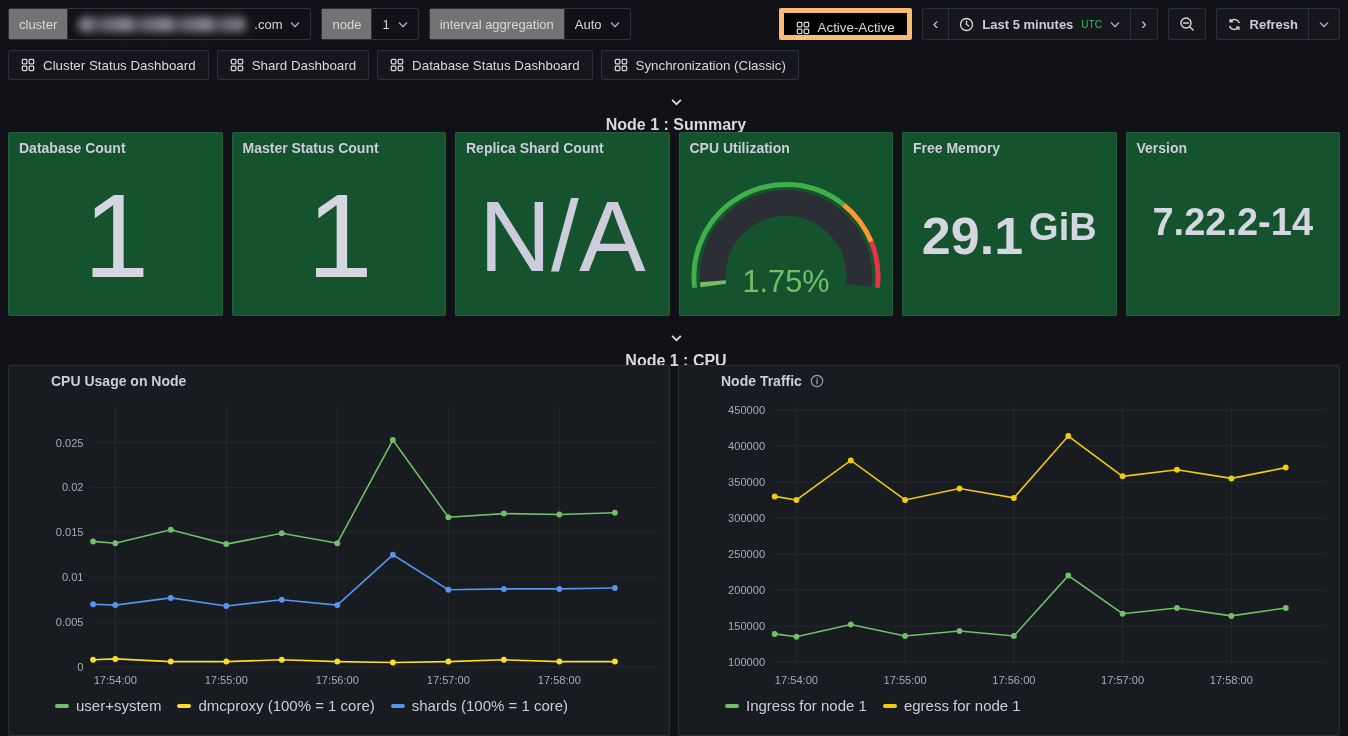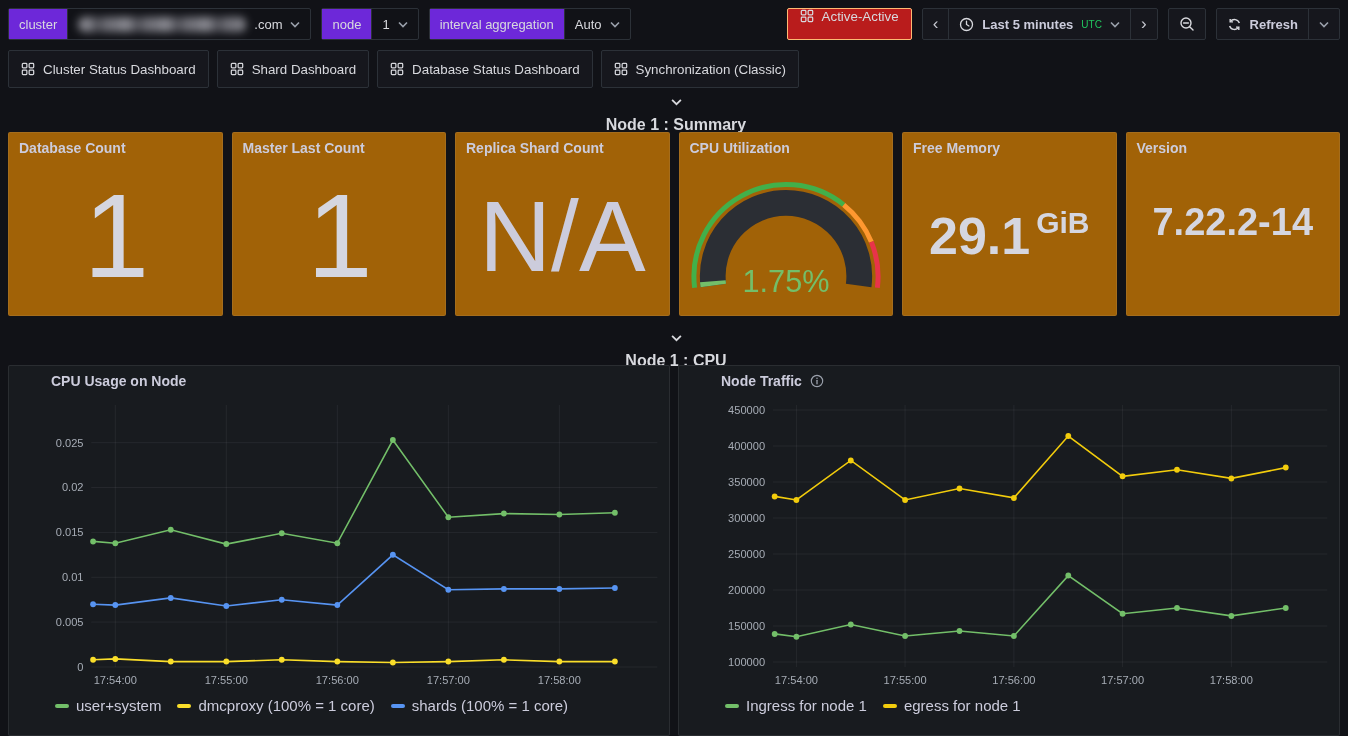--- a/index.html
+++ b/index.html
@@ -8,56 +8,56 @@
     background:#111217;
     color:#ccccdc;
     font-family:"Liberation Sans","DejaVu Sans",sans-serif;
     padding:8px;
     font-size:13px;
   }
 
   
   .topbar { display:flex; align-items:center; gap:10px; height:32px; }
   .var-group { display:flex; align-items:stretch; height:32px; border:1px solid #2c3138; border-radius:2px; background:#111217; }
-  .var-label { display:flex; align-items:center; padding:0 10px; background:#6d28d9; border-right:1px solid #2c3138; color:#d8d9de; white-space:nowrap; }
+  .var-label { display:flex; align-items:center; padding:0 10px; background:#737373; border-right:1px solid #2c3138; color:#d8d9de; white-space:nowrap; }
   .var-value { display:flex; align-items:center; gap:8px; padding:0 10px; color:#d8d9de; white-space:nowrap; }
   .blur-blob {
     width:168px; height:15px; border-radius:7px;
     background:repeating-linear-gradient(90deg,#9a9aa2 0 14px,#63636b 14px 26px,#84848c 26px 40px);
     filter:blur(4px); opacity:.85;
   }
   .chev { display:inline-flex; align-items:center; color:#9aa0ab; }
   .btn {
-    display:flex; align-items:flex-start; gap:8px; height:32px; padding:0 12px;
-    border:1px solid #fdba74; border-radius:2px; background:#b91c1c; color:#d8d9de; white-space:nowrap;
+    display:flex; align-items:flex-end; gap:8px; height:32px; padding:0 12px;
+    border:5px solid #fdba74; border-radius:2px; background:#000000; color:#d8d9de; white-space:nowrap;
   }
   .right-cluster { margin-left:auto; display:flex; align-items:center; gap:10px; }
   .seg-group { display:flex; align-items:stretch; height:32px; border:1px solid #2c3138; border-radius:2px; background:#16171d; }
   .seg { display:flex; align-items:center; padding:0 10px; gap:8px; }
   .seg + .seg { border-left:1px solid #2c3138; }
   .tz { color:#22c55e; font-size:10px; }
   .arrow-ch { font-size:17px; color:#c7c9d1; line-height:1; padding-bottom:2px;}
 
   
   .links-row { display:flex; gap:8px; margin-top:10px; height:30px; }
-  .link-btn { display:flex; align-items:center; gap:8px; height:38px; padding:0 12px; border:1px solid #2c3138; border-radius:2px; background:#16171d; color:#d8d9de; white-space:nowrap; }
+  .link-btn { display:flex; align-items:center; gap:8px; height:30px; padding:0 12px; border:1px solid #2c3138; border-radius:2px; background:#16171d; color:#d8d9de; white-space:nowrap; }
 
   
   .section-h { display:flex; align-items:center; gap:10px; margin:18px 0 0 4px; height:22px; color:#d8d9de; font-size:16px; font-weight:600;flex-direction:column; }
 
   
   .stats-grid { display:grid; grid-template-columns:repeat(6,1fr); gap:9px; margin-top:12px; height:184px; }
-  .panel { background:#a16207; border:1px solid rgba(204,204,220,0.10); border-radius:2px; position:relative; display:flex; flex-direction:column; }
+  .panel { background:#14532d; border:1px solid rgba(204,204,220,0.10); border-radius:2px; position:relative; display:flex; flex-direction:column; }
   .panel-title { padding:7px 10px 0 10px; font-size:14px; font-weight:600; color:#ccccdc; display:flex; align-items:center; gap:8px; }
   .stat-body { flex:1; display:flex; align-items:center; justify-content:center; }
   .stat-big { font-size:118px; font-weight:500; color:#d5d6e0; line-height:1; letter-spacing:-2px; }
   .stat-na { font-size:100px; font-weight:500; color:#ccccdc; line-height:1;text-align:right; }
   .stat-mem { display:flex; align-items:flex-start; gap:6px; color:#d5d6e0; }
   .stat-mem .v { font-size:52px; font-weight:600; }
-  .stat-mem .u { font-size:30px; font-weight:600; }
+  .stat-mem .u { font-size:38px; font-weight:600; }
   .stat-ver { font-size:38px; font-weight:600; color:#d5d6e0; padding-bottom:26px; }
   .gauge-wrap { flex:1; display:flex; align-items:center; justify-content:center; }
 
   
   .charts-grid { display:grid; grid-template-columns:1fr 1fr; gap:8px; margin-top:9px; height:371px; }
   .chart-panel { background:#181b1f; border:1px solid rgba(204,204,220,0.10); border-radius:2px; display:flex; flex-direction:column;padding-left:32px; }
   .chart-svg { width:100%; height:300px; display:block; margin-top:4px; }
   svg text { font-family:"Liberation Sans","DejaVu Sans",sans-serif; }
   .legend { display:flex; align-items:center; gap:16px; padding:4px 0 0 14px; font-size:15px; color:#ccccdc; }
   .legend-item { display:flex; align-items:center; gap:7px; cursor:pointer; }
@@ -237,21 +237,21 @@
 <div class="stats-grid">
 
   <div class="panel">
     <div class="panel-title">Database Count</div>
     <div class="stat-body">
         <span class="stat-big">1</span>
       </div>
   </div>
 
   <div class="panel">
-    <div class="panel-title">Master Last Count</div>
+    <div class="panel-title">Master Status Count</div>
     <div class="stat-body">
         <span class="stat-big">1</span>
       </div>
   </div>
 
   <div class="panel">
     <div class="panel-title">Replica Shard Count</div>
     <div class="stat-body">
         <span class="stat-na">N/A</span>
       </div>

